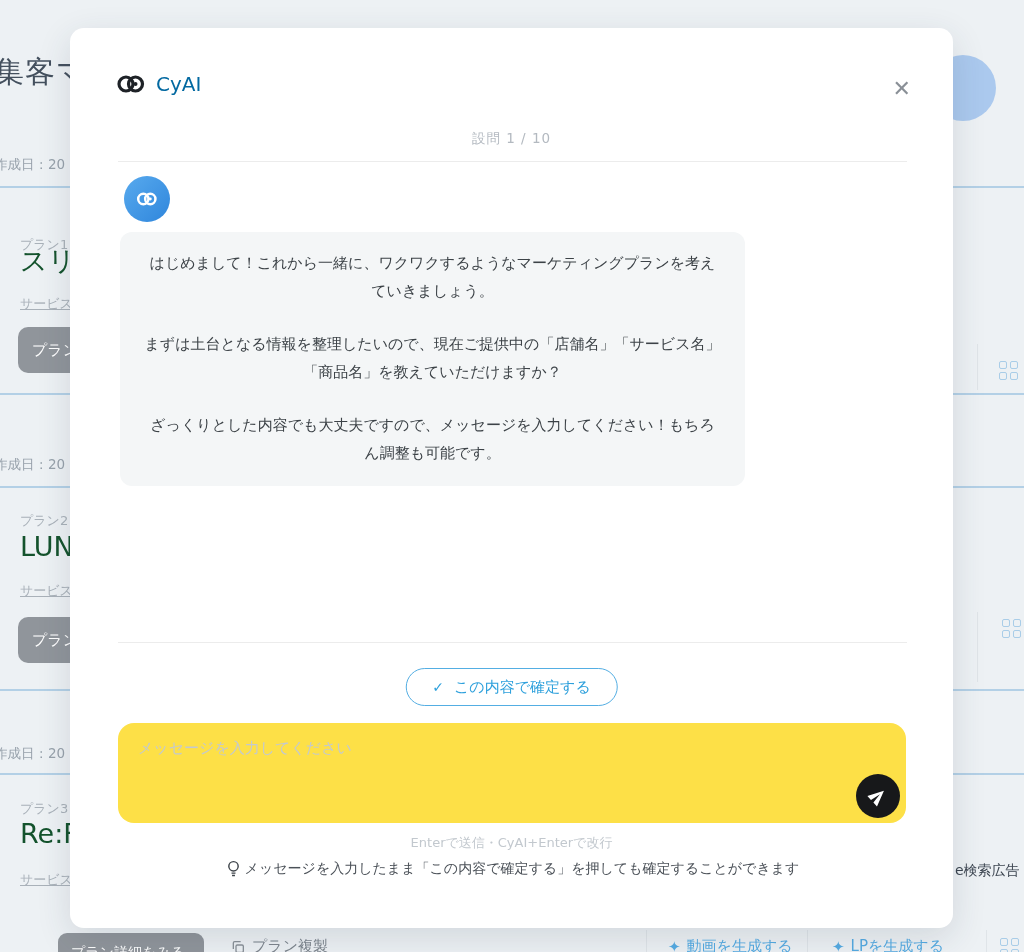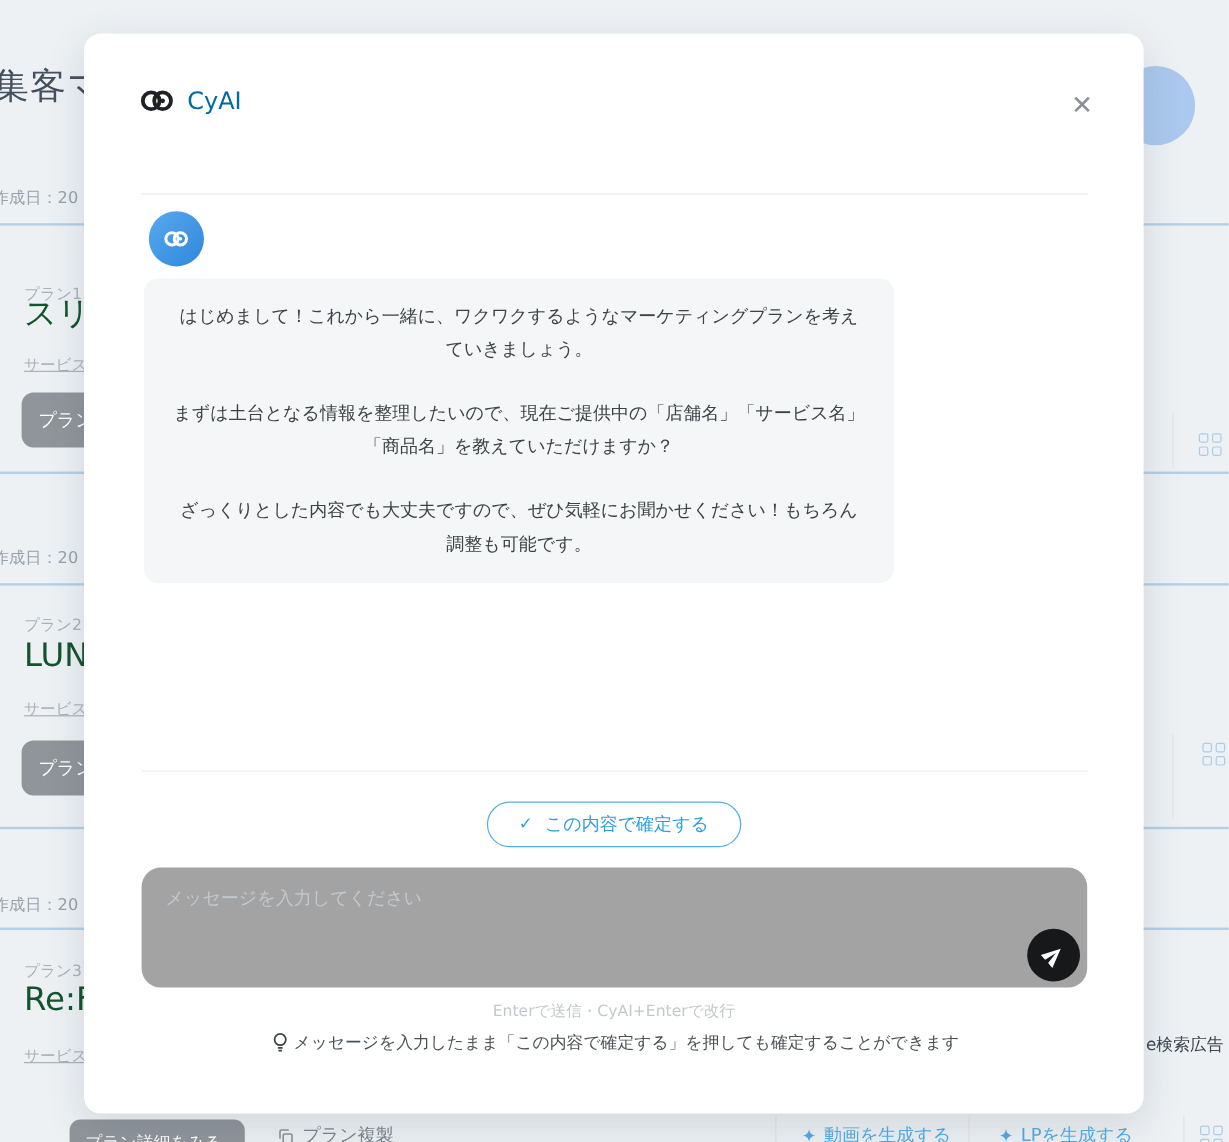--- a/index.html
+++ b/index.html
@@ -54,21 +54,21 @@
   .m-bubble p{margin:0;text-align:center;}
   .m-bubble p + p{margin-top:1.7em;}
   .m-confirm{
     left:50%;transform:translateX(-50%);top:640px;height:38px;
     display:flex;align-items:center;gap:10px;padding:0 26px;
     background:#fff;border:1.5px solid #54aee3;border-radius:19px;
     color:#2da0dc;font-size:15px;cursor:pointer;font-family:inherit;white-space:nowrap;
   }
   .m-confirm .chk{font-size:14px;}
   .m-input{
-    left:48px;top:695px;width:788px;height:100px;background:#a3a3a3;border-radius:16px;
+    left:48px;top:695px;width:788px;height:100px;background:#fde047;border-radius:16px;
   }
   .m-input textarea{
     position:absolute;inset:0;background:transparent;border:none;outline:none;resize:none;
     padding:16px 60px 16px 20px;font-size:15px;color:#3c4247;font-family:inherit;box-sizing:border-box;
   }
   .m-input textarea::placeholder{color:#c3c9cf;}
   .m-send{
     position:absolute;right:6px;top:51px;width:44px;height:44px;border-radius:50%;
     background:#17181a;border:none;cursor:pointer;display:flex;align-items:center;justify-content:center;
   }
@@ -151,34 +151,35 @@
     <svg width="30" height="24" viewBox="0 0 30 24" fill="none">
       <circle cx="10" cy="12" r="7" stroke="#1e2227" stroke-width="3.2"></circle>
       <circle cx="19.5" cy="12" r="7" stroke="#1e2227" stroke-width="3.2"></circle>
       <circle cx="19.5" cy="12" r="2" fill="#1e2227"></circle>
     </svg>
     <span class="m-title">CyAI</span>
   </div>
 
   <button class="abs m-close">✕</button>
 
+  <div class="abs m-progress">設問 1 / 10</div>
   <div class="abs m-divider" style="top:133px;"></div>
 
   <div class="abs m-avatar">
     <svg width="22" height="18" viewBox="0 0 30 24" fill="none">
       <circle cx="10" cy="12" r="7" stroke="#ffffff" stroke-width="3.4"></circle>
       <circle cx="19.5" cy="12" r="7" stroke="#ffffff" stroke-width="3.4"></circle>
       <circle cx="19.5" cy="12" r="2" fill="#ffffff"></circle>
     </svg>
   </div>
 
   <div class="abs m-bubble">
     <p>はじめまして！これから一緒に、ワクワクするようなマーケティングプランを考えていきましょう。</p>
     <p>まずは土台となる情報を整理したいので、現在ご提供中の「店舗名」「サービス名」「商品名」を教えていただけますか？</p>
-    <p>ざっくりとした内容でも大丈夫ですので、ぜひ気軽にお聞かせください！もちろん調整も可能です。</p>
+    <p>ざっくりとした内容でも大丈夫ですので、メッセージを入力してください！もちろん調整も可能です。</p>
   </div>
 
   <div class="abs m-divider" style="top:614px;"></div>
 
   <button class="abs m-confirm">
     <span class="chk">✓</span>
     <span>この内容で確定する</span>
   </button>
 
   <div class="abs m-input">

